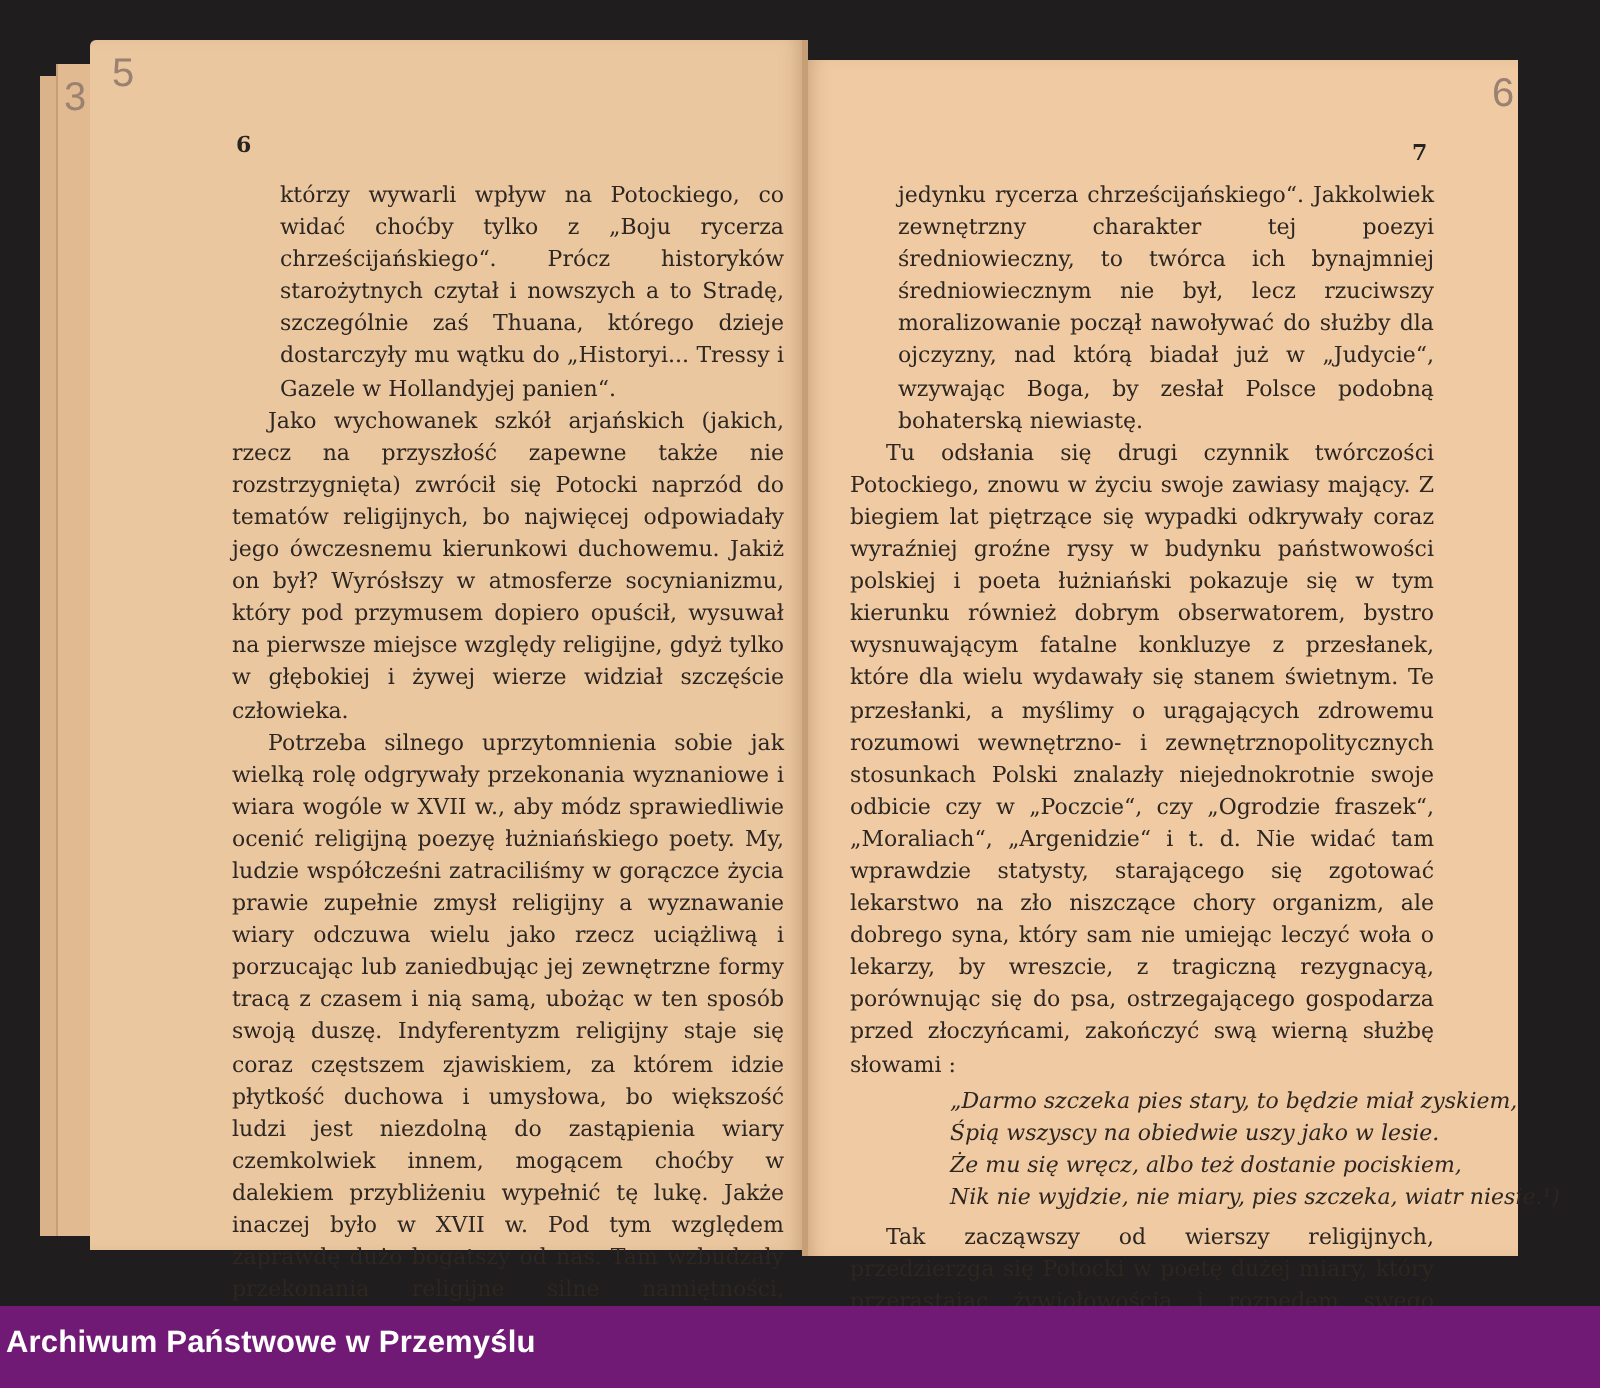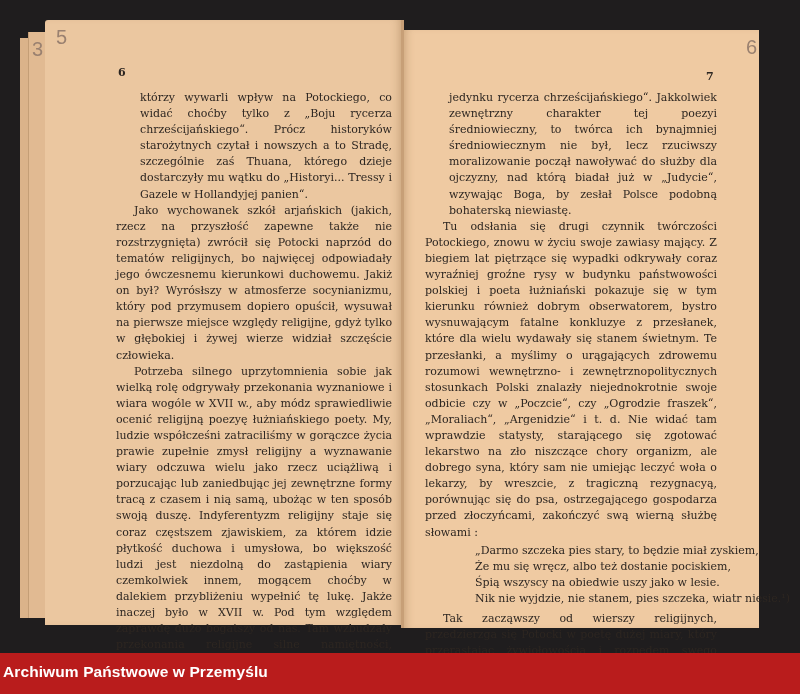--- a/index.html
+++ b/index.html
@@ -9,23 +9,23 @@
   .leaf.back1 { left:20px; top:38px; width:380px; height:580px; background:#dbb38a; border-right:1px solid #b8936b; }
   .leaf.back2 { left:28px; top:32px; width:375px; height:586px; background:#e1ba92; border-left:1px solid #c49e76; }
   .leaf.left { left:45px; top:20px; width:357px; height:605px; background:#ebc7a0; border-radius:3px 0 0 0; box-shadow: inset -8px 0 10px -6px rgba(120,80,40,.35); }
   .leaf.right { left:403px; top:30px; width:356px; height:598px; background:#efcaa2; box-shadow: inset 8px 0 10px -6px rgba(120,80,40,.35); }
   .gutter { position:absolute; left:401px; top:20px; width:3px; height:608px; background:#c79f77; }
   .pencil { position:absolute; font-family:"Liberation Sans", sans-serif; color:#9a8170; font-size:20px; font-weight:normal; }
   .page-num { position:absolute; font-size:11px; color:#2a2420; font-weight:bold; }
   .text { position:absolute; font-size:11px; line-height:16.1px; color:#2d2621; text-align:justify; }
   .text p { margin:0; text-indent:18px; }
   .text p.noind { text-indent:0;margin-left:24px; }
-  .poem { margin:2px 0 4px 50px; text-align:center; }
+  .poem { font-style:italic; margin:2px 0 4px 50px; text-align:center; }
   .poem div { white-space:nowrap; }
-  .footer { position:absolute; left:0; top:653px; width:800px; height:41px; background:#b91c1c; }
+  .footer { position:absolute; left:0; top:653px; width:800px; height:41px; background:#701a75; }
   .footer span { position:absolute; left:3px; top:10px; color:#fff; font-family:"Liberation Sans", sans-serif; font-weight:bold; font-size:15.5px; letter-spacing:0.1px; }
 </style>
 </head>
 <body>
 
 <div class="scan">
   <div class="leaf back1"></div>
   <div class="leaf back2"></div>
   <div class="leaf left"></div>
   <div class="leaf right"></div>
@@ -43,23 +43,23 @@
     <p>Jako wychowanek szkół arjańskich (jakich, rzecz na przyszłość zapewne także nie rozstrzygnięta) zwrócił się Potocki naprzód do tematów religijnych, bo najwięcej odpowiadały jego ówczesnemu kierunkowi duchowemu. Jakiż on był? Wyrósłszy w atmosferze socynianizmu, który pod przymusem dopiero opuścił, wysuwał na pierwsze miejsce względy religijne, gdyż tylko w głębokiej i żywej wierze widział szczęście człowieka.</p>
     <p>Potrzeba silnego uprzytomnienia sobie jak wielką rolę odgrywały przekonania wyznaniowe i wiara wogóle w XVII w., aby módz sprawiedliwie ocenić religijną poezyę łużniańskiego poety. My, ludzie współcześni zatraciliśmy w gorączce życia prawie zupełnie zmysł religijny a wyznawanie wiary odczuwa wielu jako rzecz uciążliwą i porzucając lub zaniedbując jej zewnętrzne formy tracą z czasem i nią samą, ubożąc w ten sposób swoją duszę. Indyferentyzm religijny staje się coraz częstszem zjawiskiem, za którem idzie płytkość duchowa i umysłowa, bo większość ludzi jest niezdolną do zastąpienia wiary czemkolwiek innem, mogącem choćby w dalekiem przybliżeniu wypełnić tę lukę. Jakże inaczej było w XVII w. Pod tym względem zaprawdę dużo bogatszy od nas. Tam wzbudzały przekonania religijne silne namiętności, doprowadzały do tragicznych nieraz konfliktów, w których ścierały się ze sobą nietylko jednostki lecz i całe obozy. Pamiętając o tem zrozumiemy, że religijna twórczość Potockiego nie była tak bardzo oddaloną od życia, owszem tkwiła w niem zupełnie. Lecz ono samo wywiodło go także na inne drogi.</p>
 
   </div>
 
   <div class="text" style="left:425px;top:90px;width:292px;">
     <p class="noind">jedynku rycerza chrześcijańskiego“. Jakkolwiek zewnętrzny charakter tej poezyi średniowieczny, to twórca ich bynajmniej średniowiecznym nie był, lecz rzuciwszy moralizowanie począł nawoływać do służby dla ojczyzny, nad którą biadał już w „Judycie“, wzywając Boga, by zesłał Polsce podobną bohaterską niewiastę.</p>
     <p>Tu odsłania się drugi czynnik twórczości Potockiego, znowu w życiu swoje zawiasy mający. Z biegiem lat piętrzące się wypadki odkrywały coraz wyraźniej groźne rysy w budynku państwowości polskiej i poeta łużniański pokazuje się w tym kierunku również dobrym obserwatorem, bystro wysnuwającym fatalne konkluzye z przesłanek, które dla wielu wydawały się stanem świetnym. Te przesłanki, a myślimy o urągających zdrowemu rozumowi wewnętrzno- i zewnętrznopolitycznych stosunkach Polski znalazły niejednokrotnie swoje odbicie czy w „Poczcie“, czy „Ogrodzie fraszek“, „Moraliach“, „Argenidzie“ i t. d. Nie widać tam wprawdzie statysty, starającego się zgotować lekarstwo na zło niszczące chory organizm, ale dobrego syna, który sam nie umiejąc leczyć woła o lekarzy, by wreszcie, z tragiczną rezygnacyą, porównując się do psa, ostrzegającego gospodarza przed złoczyńcami, zakończyć swą wierną służbę słowami :</p>
     <div class="poem">
       <div>„Darmo szczeka pies stary, to będzie miał zyskiem,</div>
+      <div>Śpią wszyscy na obiedwie uszy jako w lesie.</div>
       <div>Że mu się wręcz, albo też dostanie pociskiem,</div>
-      <div>Śpią wszyscy na obiedwie uszy jako w lesie.</div>
-      <div>Nik nie wyjdzie, nie stanem, pies szczeka, wiatr niesie.¹)</div>
+      <div>Nik nie wyjdzie, nie miary, pies szczeka, wiatr niesie.¹)</div>
     </div>
     <p>Tak zacząwszy od wierszy religijnych, przedzierzga się Potocki w poetę dużej miary, który przerastając żywiołowością i rozpędem swego talentu twórczego współczesnych pisarzy, staje się wykładnikiem duszy szlacheckiej XVII. w. a dzieła jego zwierciadłem czystem, w którem Polska i Polacy jego czasów zostawili niezatarty obraz. Prawdziwe to malowidło holenderskie, pełne najdrobniejszych szczegółów, składających się na całość, w której światła i cienie toczą ze sobą walkę pełną tragicznych momentów. W takich chwilach rozrasta się w naszych oczach postać autora tych obrazów, poezya jego nabiera wartości absolutnych, natężenie uczucia i myśli rośnie wysoko nadając dziełom wartość wieczną.</p>
 
   </div>
 </div>
 
 <div class="footer">
   <span>Archiwum Państwowe w Przemyślu</span>
 </div>
 

